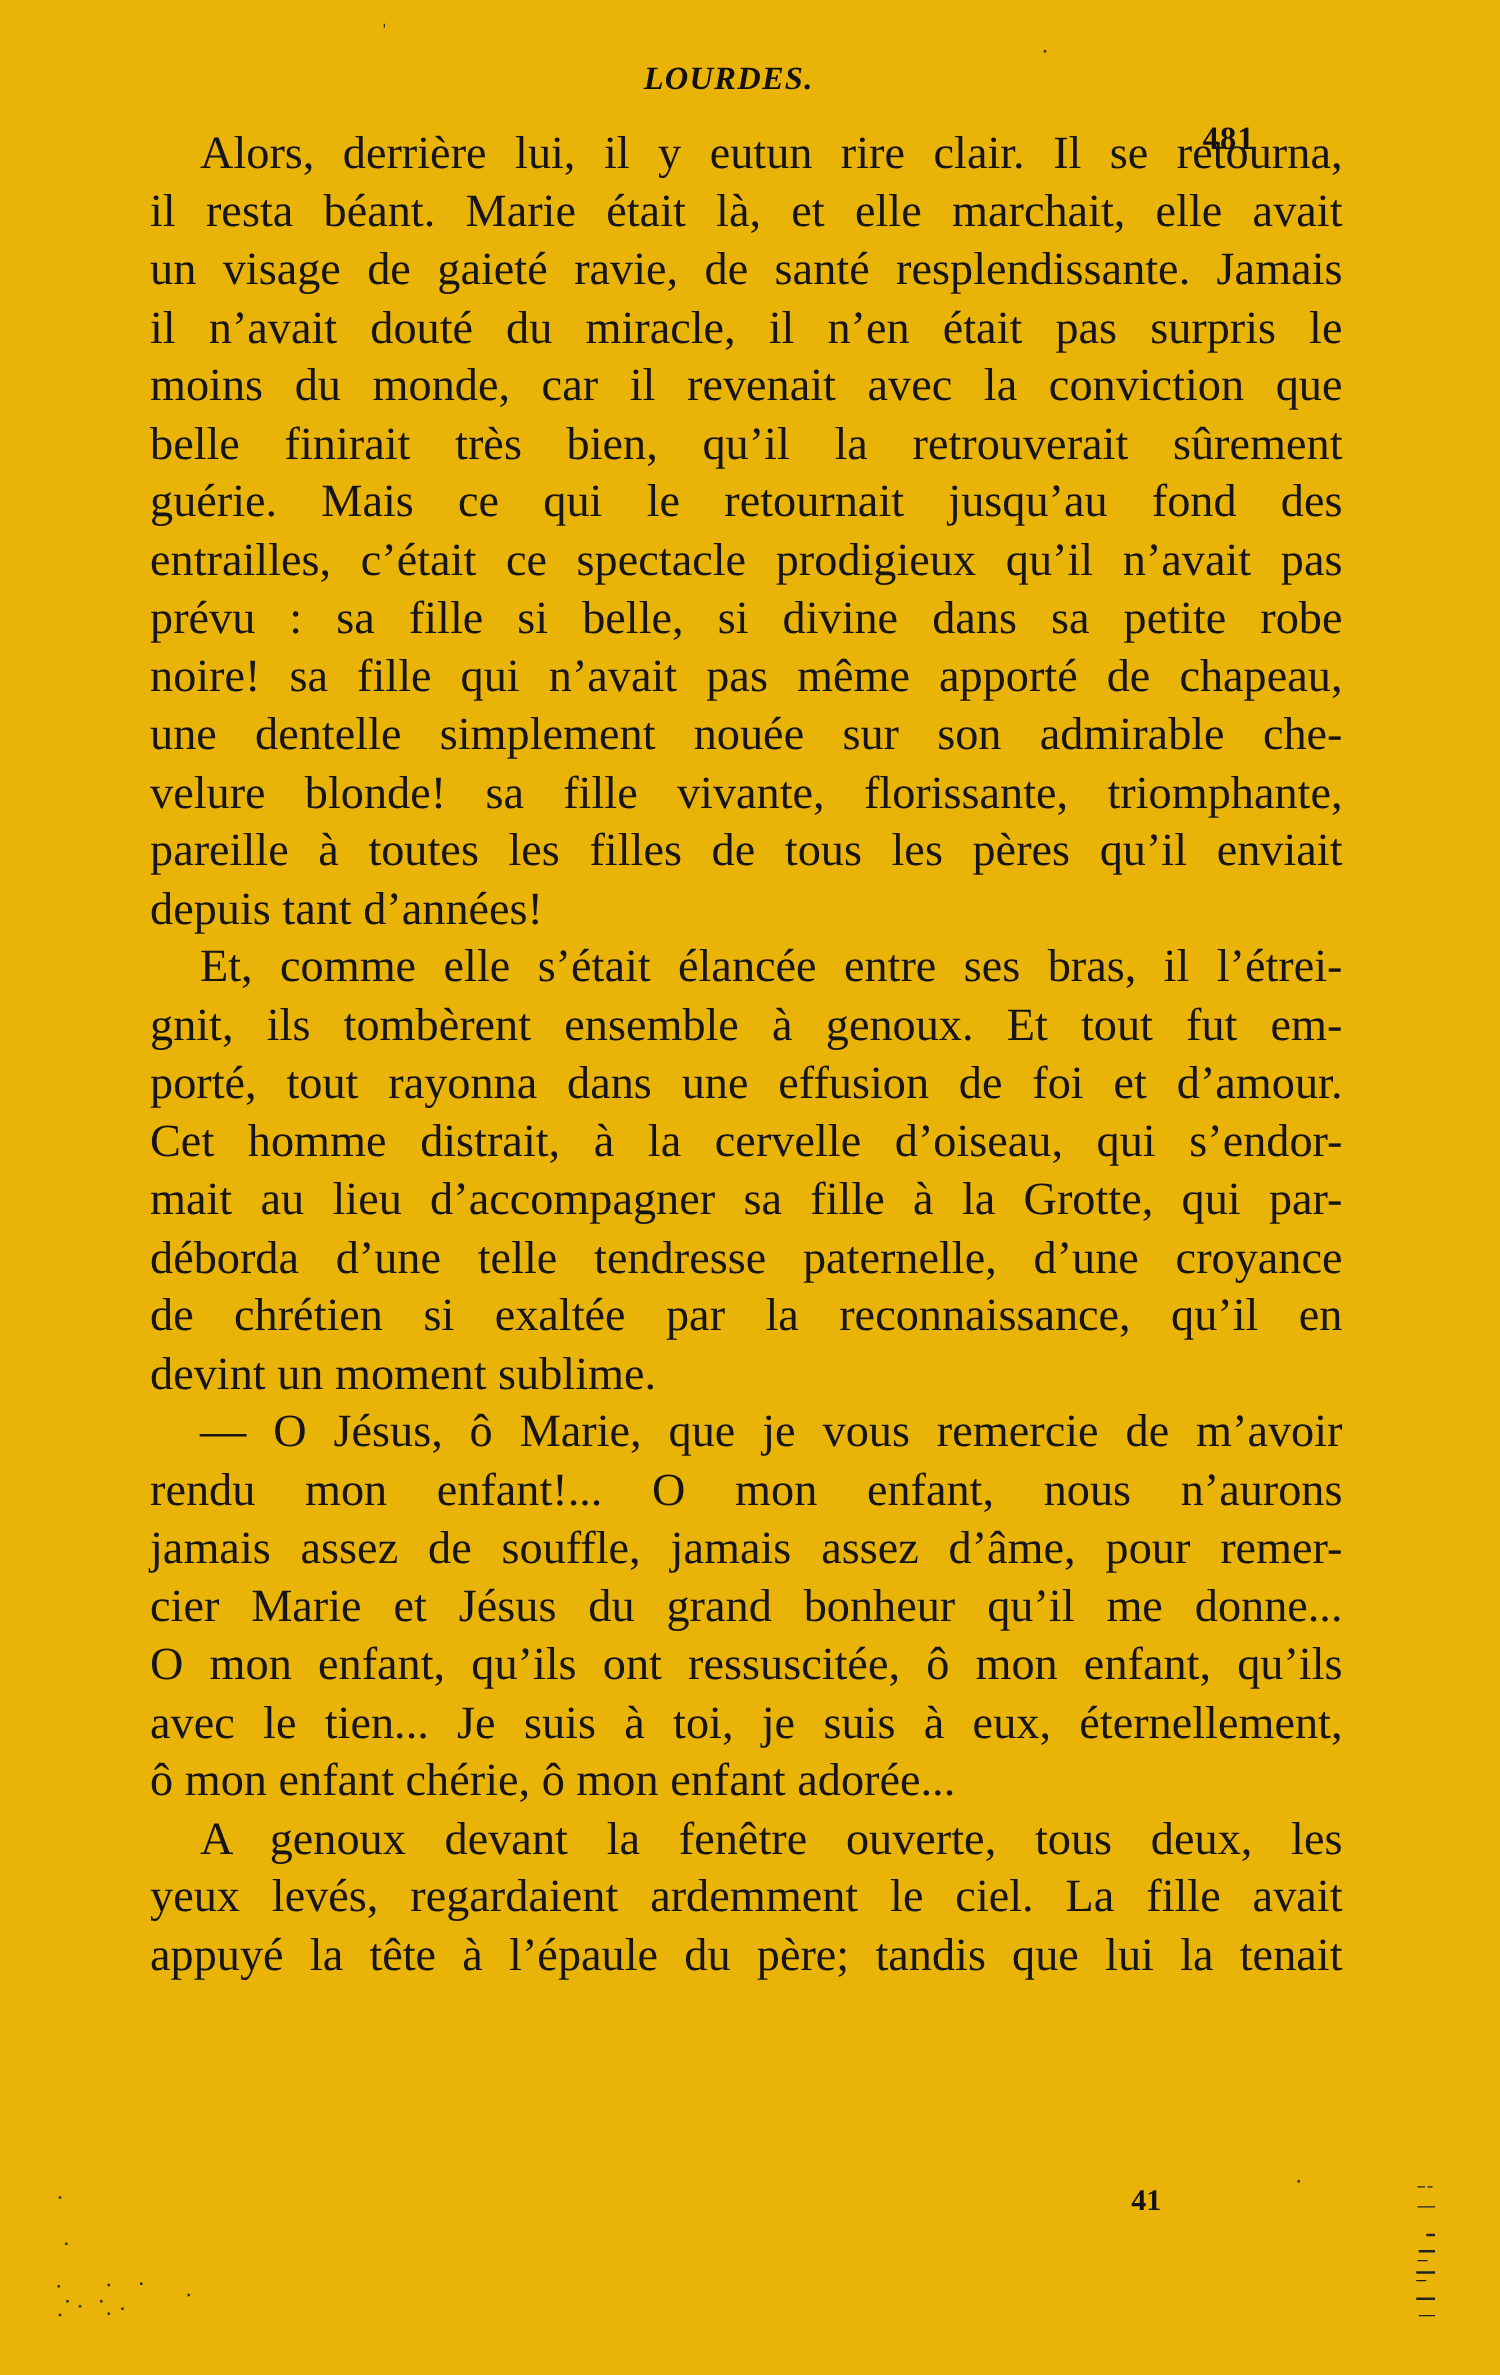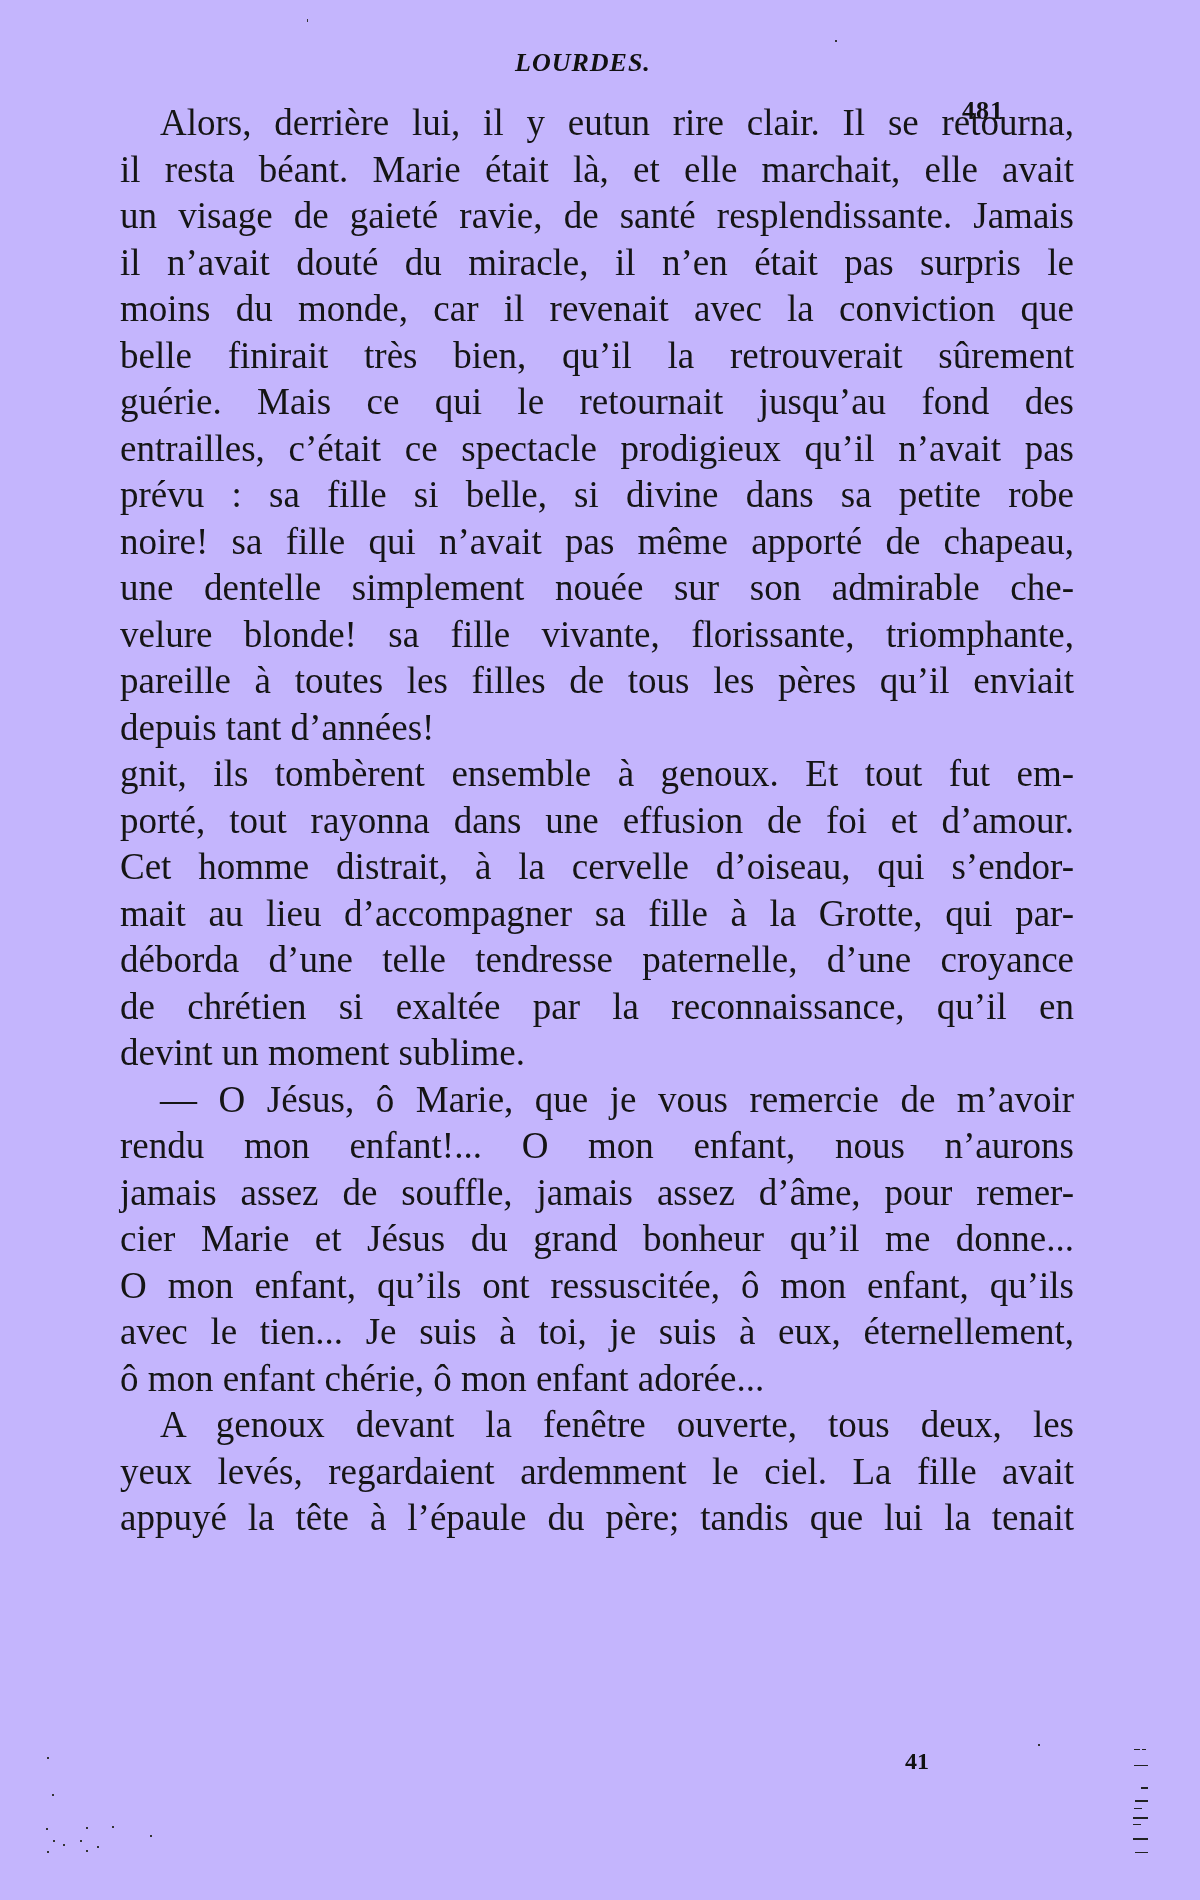--- a/index.html
+++ b/index.html
@@ -1,17 +1,17 @@
 <!DOCTYPE html>
 <html><head>
 <meta charset="utf-8">
 <style>
   html, body { margin: 0; padding: 0; background: #ffffff; }
   body { width: 1200px; height: 1900px; position: relative; overflow: hidden; }
-  .page { position: absolute; left: 0; top: 0; width: 1200px; height: 1900px; background: #c4b5fd; color: #111111; }
+  .page { position: absolute; left: 0; top: 0; width: 1200px; height: 1900px; background: #eab308; color: #111111; }
   .running-head { position: absolute; top: 48px; font-family: "Liberation Serif", serif; font-weight: bold; font-style: italic; font-size: 26px; letter-spacing: 1px; color: #111; }
   .head-title { left: 515px; }
   .head-num { left: 962px; font-style: normal; margin-top: 48px; }
   .body-text { position: absolute; left: 120px; top: 100px; width: 954px; }
   .line { position: relative; height: 46.5px; line-height: 46.5px; font-family: "Liberation Serif", serif; font-size: 37px; color: #151515; white-space: nowrap; }
   .line-inner { display: block; width: 954px; text-align: justify; text-align-last: justify; transform-origin: left center; }
   .line.last .line-inner { text-align-last: left; }
   .line.indent .line-inner { padding-left: 40px; width: 914px; }
   .signature { position: absolute; left: 905px; top: 1748px; font-family: "Liberation Serif", serif; font-weight: bold; font-size: 24px; color: #111; }
   .artifact { position: absolute; background: #222; }
@@ -59,20 +59,23 @@
         <span class="line-inner">une dentelle simplement nouée sur son admirable che-</span>
       </div>
       <div class="line">
         <span class="line-inner">velure blonde! sa fille vivante, florissante, triomphante,</span>
       </div>
       <div class="line">
         <span class="line-inner">pareille à toutes les filles de tous les pères qu’il enviait</span>
       </div>
       <div class="line last">
         <span class="line-inner">depuis tant d’années!</span>
+      </div>
+      <div class="line indent">
+        <span class="line-inner">Et, comme elle s’était élancée entre ses bras, il l’étrei-</span>
       </div>
       <div class="line">
         <span class="line-inner">gnit, ils tombèrent ensemble à genoux. Et tout fut em-</span>
       </div>
       <div class="line">
         <span class="line-inner">porté, tout rayonna dans une effusion de foi et d’amour.</span>
       </div>
       <div class="line">
         <span class="line-inner">Cet homme distrait, à la cervelle d’oiseau, qui s’endor-</span>
       </div>

